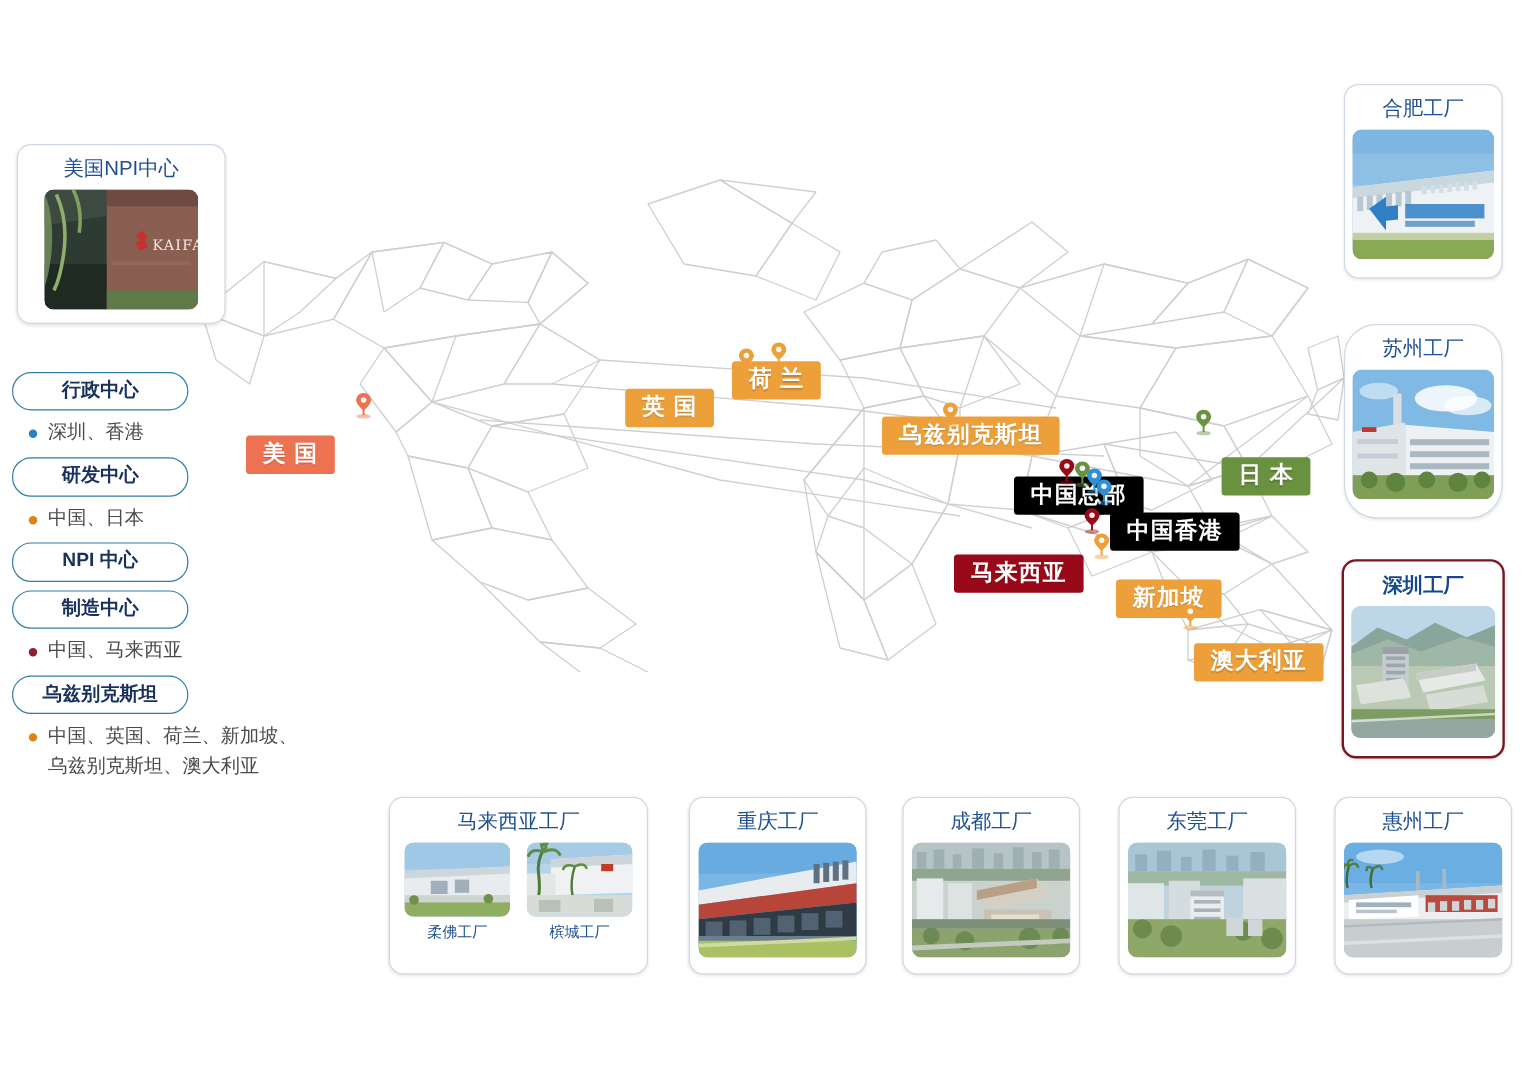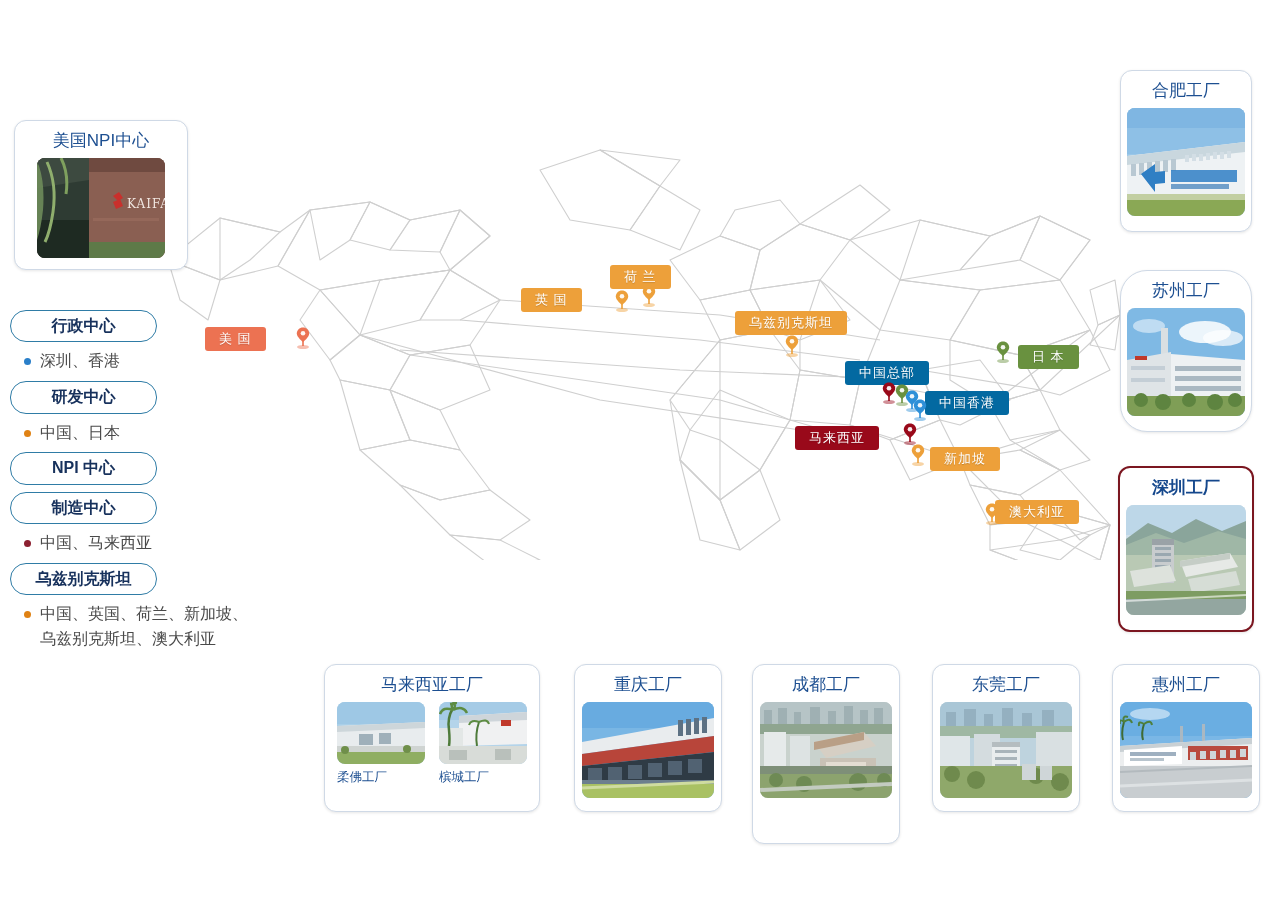--- a/index.html
+++ b/index.html
@@ -11,28 +11,29 @@
   }
   #stage{position:absolute;left:0;top:0;width:1281px;height:897px;}
 
   
   #map-wrap{position:absolute;left:160px;top:140px;width:960px;height:420px;}
   #map-wrap svg{width:100%;height:100%;display:block;}
 
   
   .map-label{
     position:absolute;
-    color:#ffffff;font-weight:normal;font-size:13px;
+    color:#ffffff;font-weight:bold;font-size:19px;
     padding:4px 14px;border-radius:3px;white-space:nowrap;
     letter-spacing:1px;line-height:1.25;
     text-shadow:0 1px 1px rgba(0,0,0,.18);
+    margin-top:36px;
   }
   .lbl-orange{background:#eda03a;}
   .lbl-coral{background:#ec7252;}
-  .lbl-blue{background:#0369a1;}
+  .lbl-blue{background:#000000;}
   .lbl-green{background:#69913f;}
   .lbl-maroon{background:#99091a;}
 
   
   .pin{position:absolute;width:16px;height:22px;}
   .pin svg{display:block;width:16px;height:22px;}
 
   
   #legend{position:absolute;left:10px;top:310px;width:310px;}
   .legend-group{margin-bottom:7px;}
@@ -66,21 +67,21 @@
     white-space:nowrap;
   }
   .card.highlight .card-title{font-weight:bold;color:#14478c;}
   .photo{
     border-radius:8px;overflow:hidden;position:relative;
     background:#dfe6ec;
   }
   .photo svg{display:block;width:100%;height:100%;}
   .sub-caption{color:#1d4f91;font-size:12.5px;margin-top:5px;white-space:nowrap;}
   .photo-pair{display:flex;gap:14px;}
-  .photo-col{display:flex;flex-direction:column;align-items:flex-start;}
+  .photo-col{display:flex;flex-direction:column;align-items:center;}
 </style>
 </head>
 <body>
 
 <div id="stage">
 
   <div id="map-wrap">
     <svg viewBox="0 0 960 420" preserveAspectRatio="none" aria-hidden="true">
       <g fill="none" stroke="#cfcfcf" stroke-width="1.1" stroke-linejoin="round">
 
@@ -501,21 +502,21 @@
           <rect x="112" y="16" width="5" height="16"></rect>
             <rect x="120" y="15" width="5" height="16"></rect>
         </g>
         <rect y="80" width="132" height="16" fill="#a9c163"></rect>
         <rect y="78" width="132" height="4" fill="#6c7f8e"></rect>
         <path d="M0 86 L132 80" stroke="#cfdca0" stroke-width="3" fill="none"></path>
       </svg>
     </div>
   </div>
 
-  <div class="card" style="left:752px;top:664px;width:148px;height:180px;">
+  <div class="card" style="left:752px;top:664px;width:148px;height:148px;">
     <div class="card-title">成都工厂</div>
     <div class="photo" style="width:132px;height:96px;">
       <svg viewBox="0 0 132 96" preserveAspectRatio="none">
         <rect width="132" height="96" fill="#c9d2cd"></rect>
         <rect width="132" height="22" fill="#b6c4c6"></rect>
         <g fill="#9fb0b3">
           <rect x="4" y="8" width="8" height="14"></rect>
             <rect x="18" y="6" width="9" height="16"></rect>
           <rect x="34" y="10" width="7" height="12"></rect>
             <rect x="50" y="5" width="10" height="17"></rect>

